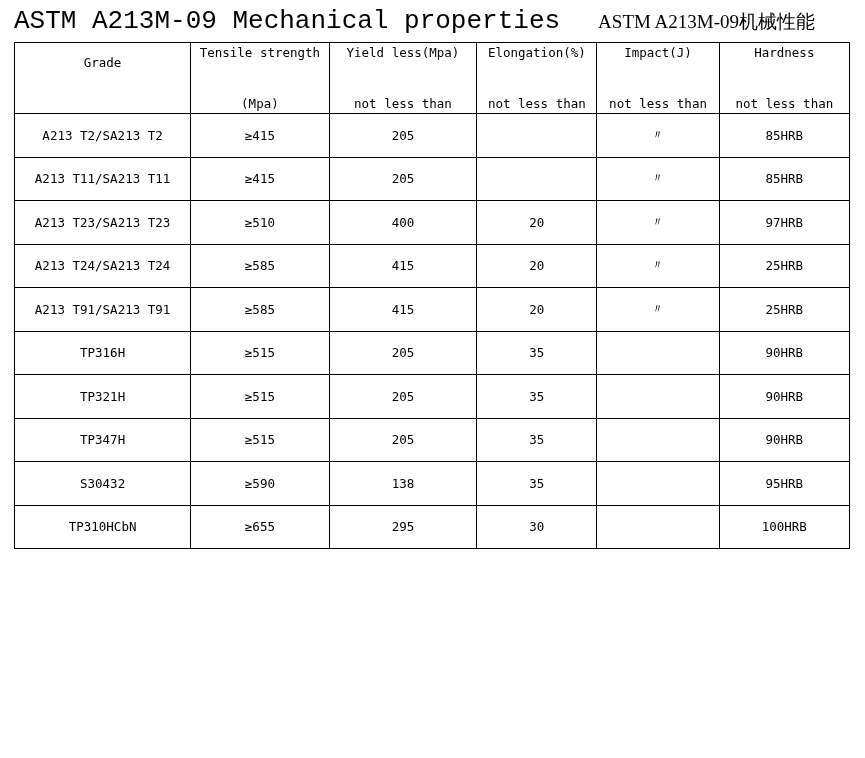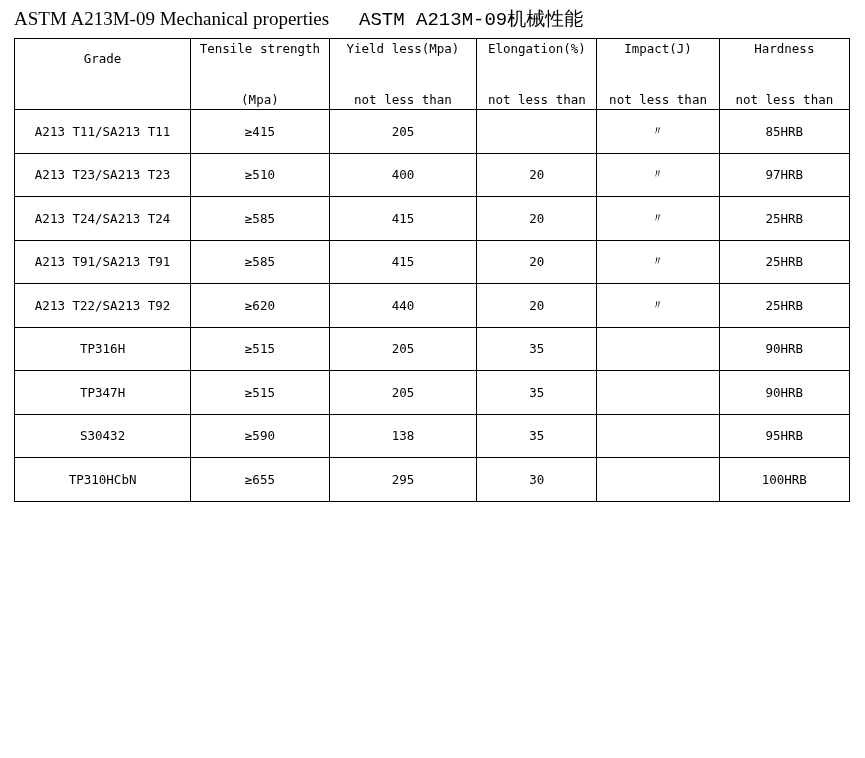--- a/index.html
+++ b/index.html
@@ -21,29 +21,29 @@
     box-sizing: border-box;
     padding: 0;
   }
   .title-row {
     display: flex;
     align-items: baseline;
     padding: 6px 0 6px 14px;
     white-space: nowrap;
   }
   .title-en {
+    font-family: Liberation Mono, monospace;
+    font-size: 26px;
+    letter-spacing: 0px;
+    color: #000;
+  }
+  .title-zh {
     font-family: Liberation Serif, serif;
     font-size: 19px;
-    letter-spacing: 0px;
-    color: #000;
-  }
-  .title-zh {
-    font-family: Liberation Mono, monospace;
-    font-size: 19px;
-    margin-left: 30px;
+    margin-left: 38px;
     color: #000;
   }
   table.props {
     border-collapse: collapse;
     width: 836px;
     margin-left: 14px;
     table-layout: fixed;
   }
   table.props th,
   table.props td {
@@ -120,20 +120,28 @@
           <span class="hdr-l2">not less than</span>
         </th>
         <th>
           <span class="hdr-l1">Hardness</span>
           <span class="hdr-l2">not less than</span>
         </th>
       </tr>
     </thead>
     <tbody>
       <tr>
+        <td class="cell-grade">A213 T2/SA213 T2</td>
+        <td class="cell-val">≥415</td>
+        <td class="cell-val">205</td>
+        <td class="cell-val"></td>
+        <td class="cell-val impact-mark">〃</td>
+        <td class="cell-val">85HRB</td>
+      </tr>
+      <tr>
         <td class="cell-grade">A213 T11/SA213 T11</td>
         <td class="cell-val">≥415</td>
         <td class="cell-val">205</td>
         <td class="cell-val"></td>
         <td class="cell-val impact-mark">〃</td>
         <td class="cell-val">85HRB</td>
       </tr>
       <tr>
         <td class="cell-grade">A213 T23/SA213 T23</td>
         <td class="cell-val">≥510</td>
@@ -152,29 +160,29 @@
       </tr>
       <tr>
         <td class="cell-grade">A213 T91/SA213 T91</td>
         <td class="cell-val">≥585</td>
         <td class="cell-val">415</td>
         <td class="cell-val">20</td>
         <td class="cell-val impact-mark">〃</td>
         <td class="cell-val">25HRB</td>
       </tr>
       <tr>
-        <td class="cell-grade">A213 T22/SA213 T92</td>
-        <td class="cell-val">≥620</td>
-        <td class="cell-val">440</td>
-        <td class="cell-val">20</td>
-        <td class="cell-val impact-mark">〃</td>
-        <td class="cell-val">25HRB</td>
-      </tr>
-      <tr>
         <td class="cell-grade">TP316H</td>
+        <td class="cell-val">≥515</td>
+        <td class="cell-val">205</td>
+        <td class="cell-val">35</td>
+        <td class="cell-val impact-mark"></td>
+        <td class="cell-val">90HRB</td>
+      </tr>
+      <tr>
+        <td class="cell-grade">TP321H</td>
         <td class="cell-val">≥515</td>
         <td class="cell-val">205</td>
         <td class="cell-val">35</td>
         <td class="cell-val impact-mark"></td>
         <td class="cell-val">90HRB</td>
       </tr>
       <tr>
         <td class="cell-grade">TP347H</td>
         <td class="cell-val">≥515</td>
         <td class="cell-val">205</td>

